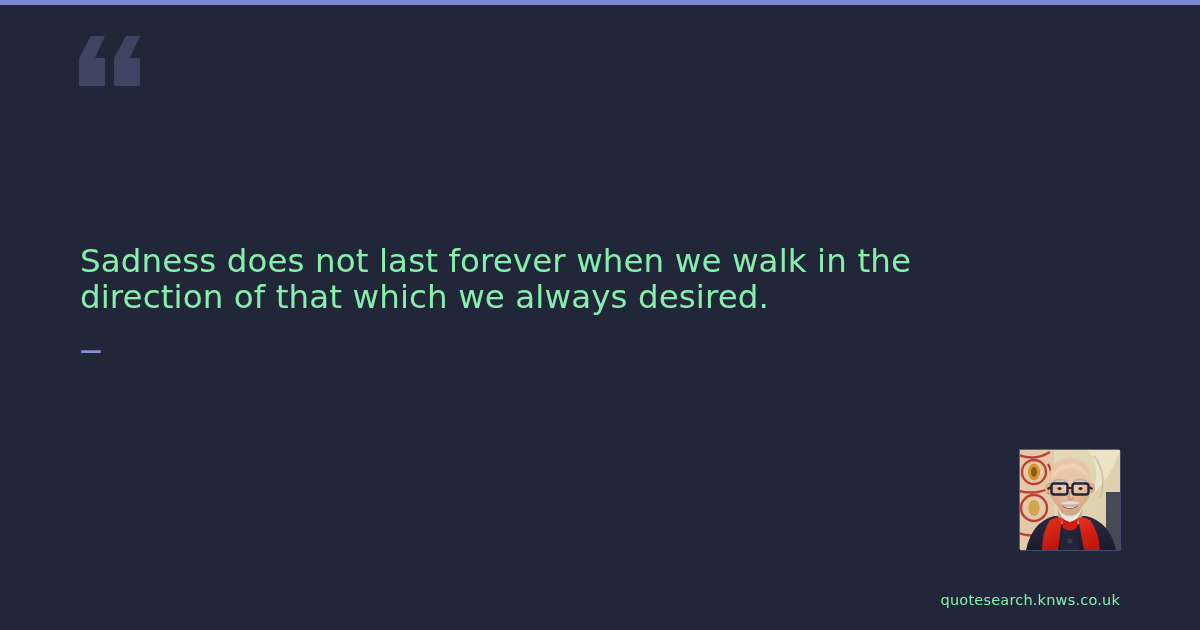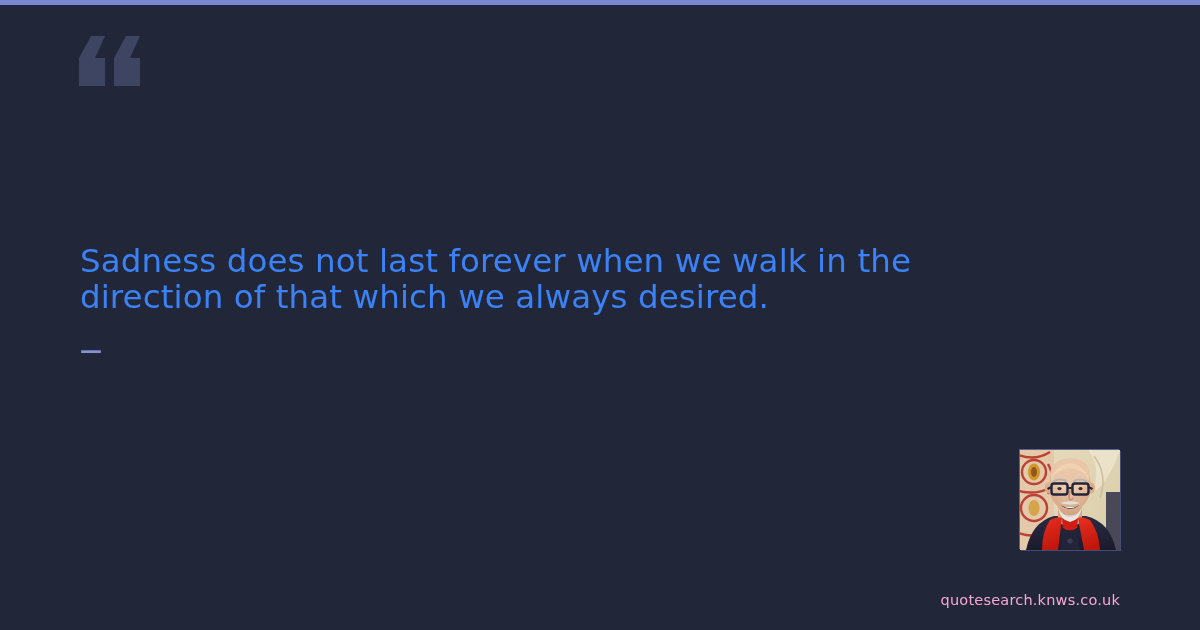--- a/index.html
+++ b/index.html
@@ -48,21 +48,21 @@
 
   
   .quote-body {
     position: absolute;
     left: 80px;
     top: 243px;
     width: 840px;
   }
   .quote-text {
     margin: 0;
-    color: #3b82f6;
+    color: #86efac;
     font-size: 32.5px;
     line-height: 36px;
     font-weight: 400;
     letter-spacing: 0.1px;
     white-space: pre-wrap;
   }
 
   
   .attribution {
     position: absolute;
@@ -95,21 +95,21 @@
     display: block;
     width: 100px;
     height: 100px;
   }
 
   
   .source-url {
     position: absolute;
     right: 80px;
     top: 592px;
-    color: #f9a8d4;
+    color: #86efac;
     font-size: 14.5px;
     font-weight: 400;
     letter-spacing: 0.2px;
     text-align: right;
   }
 </style>
 </head>
 <body>
 
 <div class="card">

